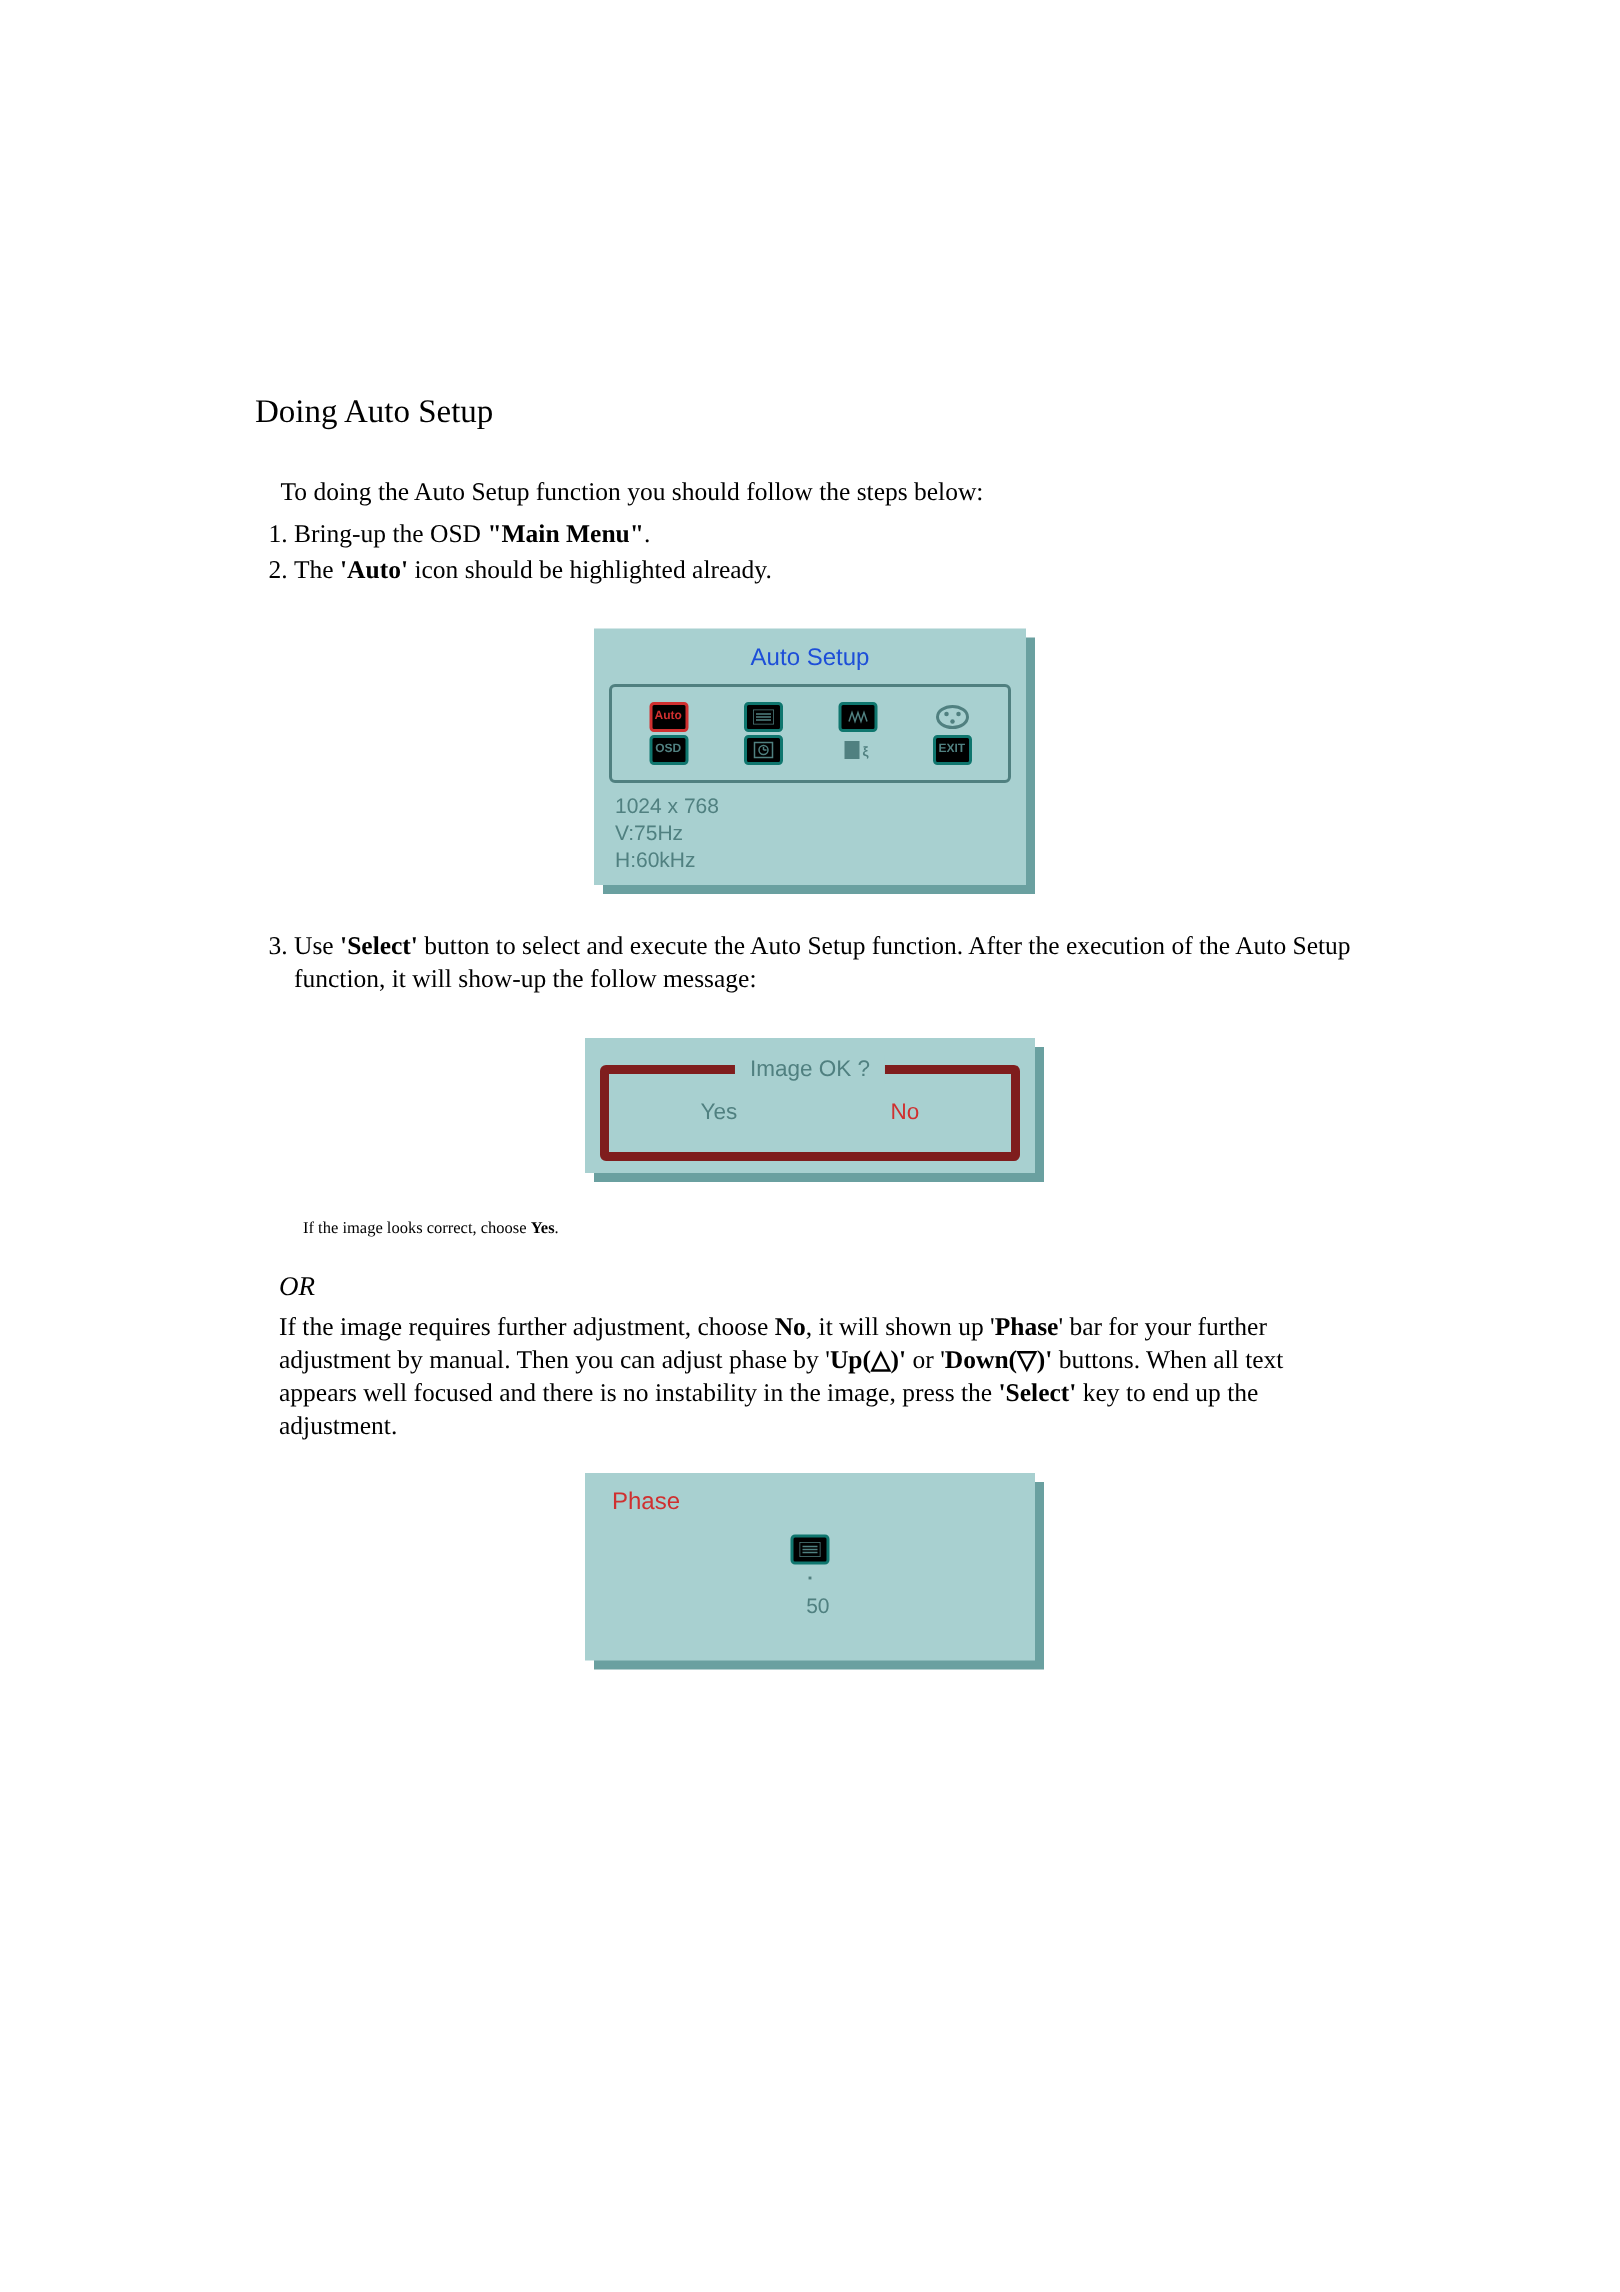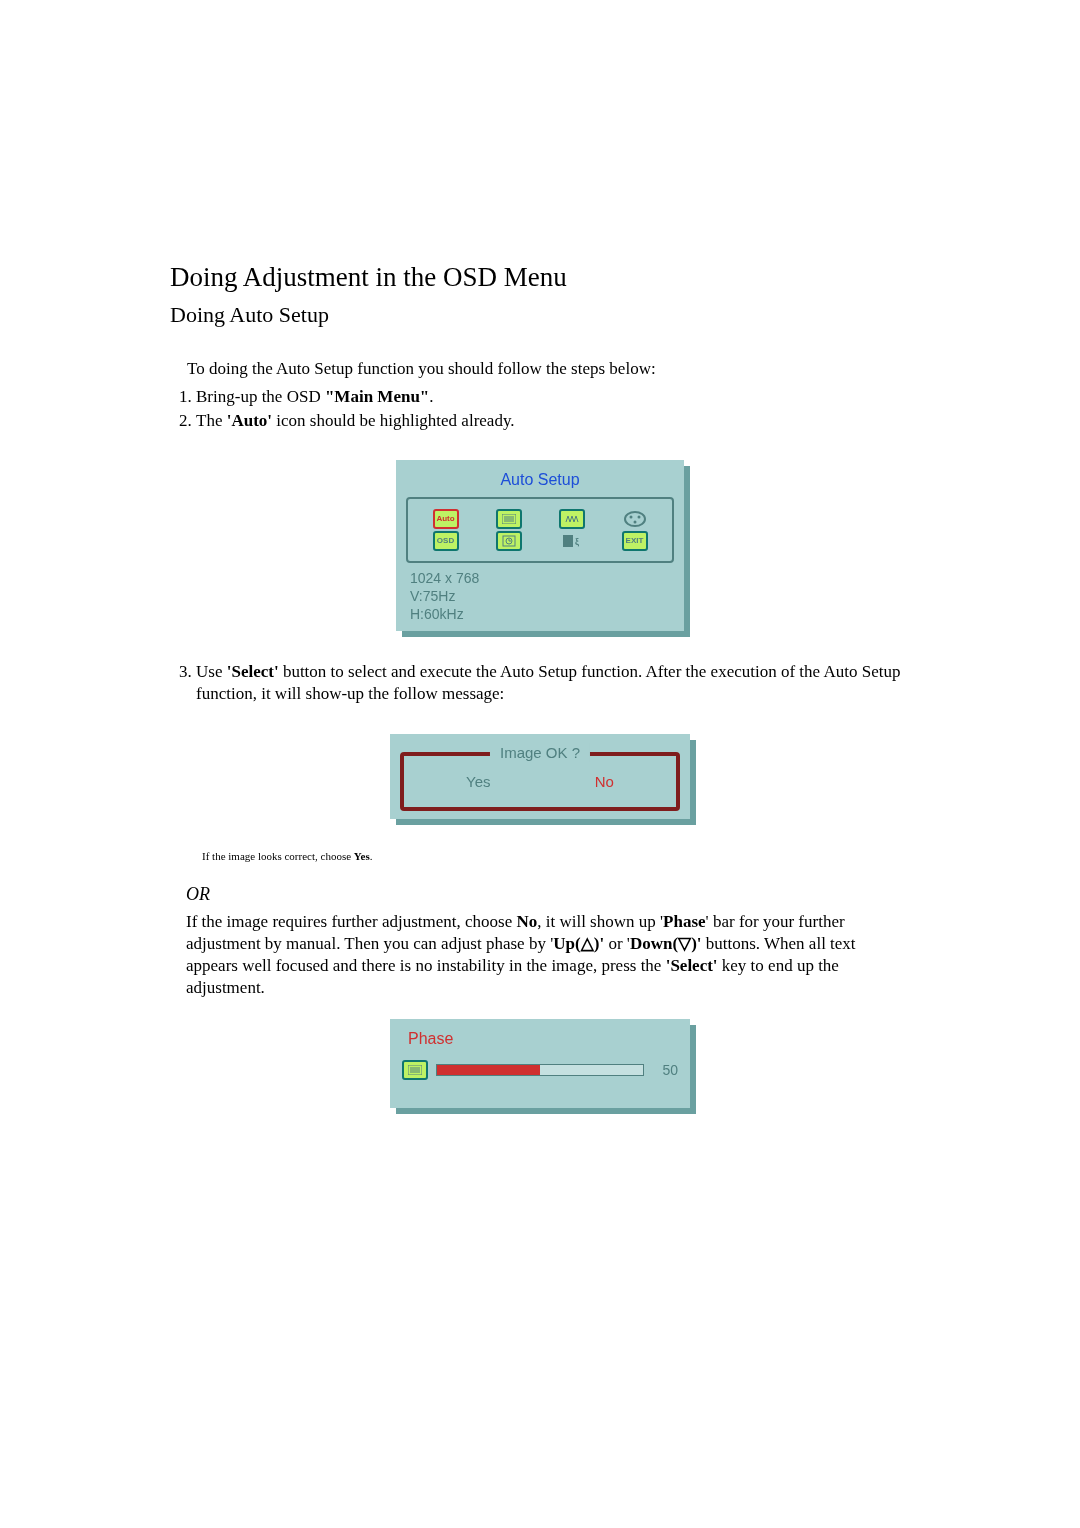--- a/index.html
+++ b/index.html
@@ -80,21 +80,21 @@
   .icon-row {
     display: flex;
     justify-content: space-around;
     margin: 2px 0;
   }
   .osd-icon {
     width: 26px;
     height: 20px;
     border: 2px solid #0f766e;
     border-radius: 3px;
-    background: #bef264;
+    background: #000000;
     display: flex;
     align-items: center;
     justify-content: center;
     font-size: 8px;
     font-family: Arial, sans-serif;
     font-weight: bold;
     color: #508080;
     box-sizing: border-box;
   }
   .osd-icon.selected {
@@ -114,21 +114,21 @@
   }
   .osd-panel.small {
     width: 280px;
   }
   .osd-panel.small .osd-title {
     text-align: left;
     padding-left: 8px;
     color: #d03030;
   }
   .imageok-box {
-    border: 4px solid #7f1d1d;
+    border: 6px solid #7f1d1d;
     border-radius: 4px;
     padding: 16px 10px;
     position: relative;
   }
   .imageok-label {
     position: absolute;
     top: -13px;
     left: 50%;
     transform: translateX(-50%);
     background: #a8d0d0;
@@ -142,20 +142,21 @@
     font-size: 15px;
   }
   .imageok-row .yes { color: #508080; }
   .imageok-row .no { color: #d03030; }
   .phase-row {
     display: flex;
     align-items: center;
     gap: 8px;
     margin-top: 6px;
     padding: 4px 2px;
+    flex-direction: column;
   }
   .phase-bar {
     flex: 1;
     height: 10px;
     border: 1px solid #508080;
     background: #c5e0e0;
     position: relative;
   }
   .phase-fill {
     position: absolute;
@@ -174,21 +175,20 @@
     font-size: 17px;
     margin-top: 40px;
   }
   .tri { font-family: Arial, sans-serif; }
 </style>
 </head>
 <body>
 
 <div class="page">
 
-  <div class="h1">Doing Adjustment in the OSD Menu</div>
   <div class="h2">Doing Auto Setup</div>
 
   <p class="intro">To doing the Auto Setup function you should follow the steps below:</p>
 
   <ol class="steps">
     <li>
       <span>Bring-up the OSD </span><b>"Main Menu"</b><span>.</span>
     </li>
     <li>
       <span>The </span><b>'Auto'</b><span> icon should be highlighted already.</span>

